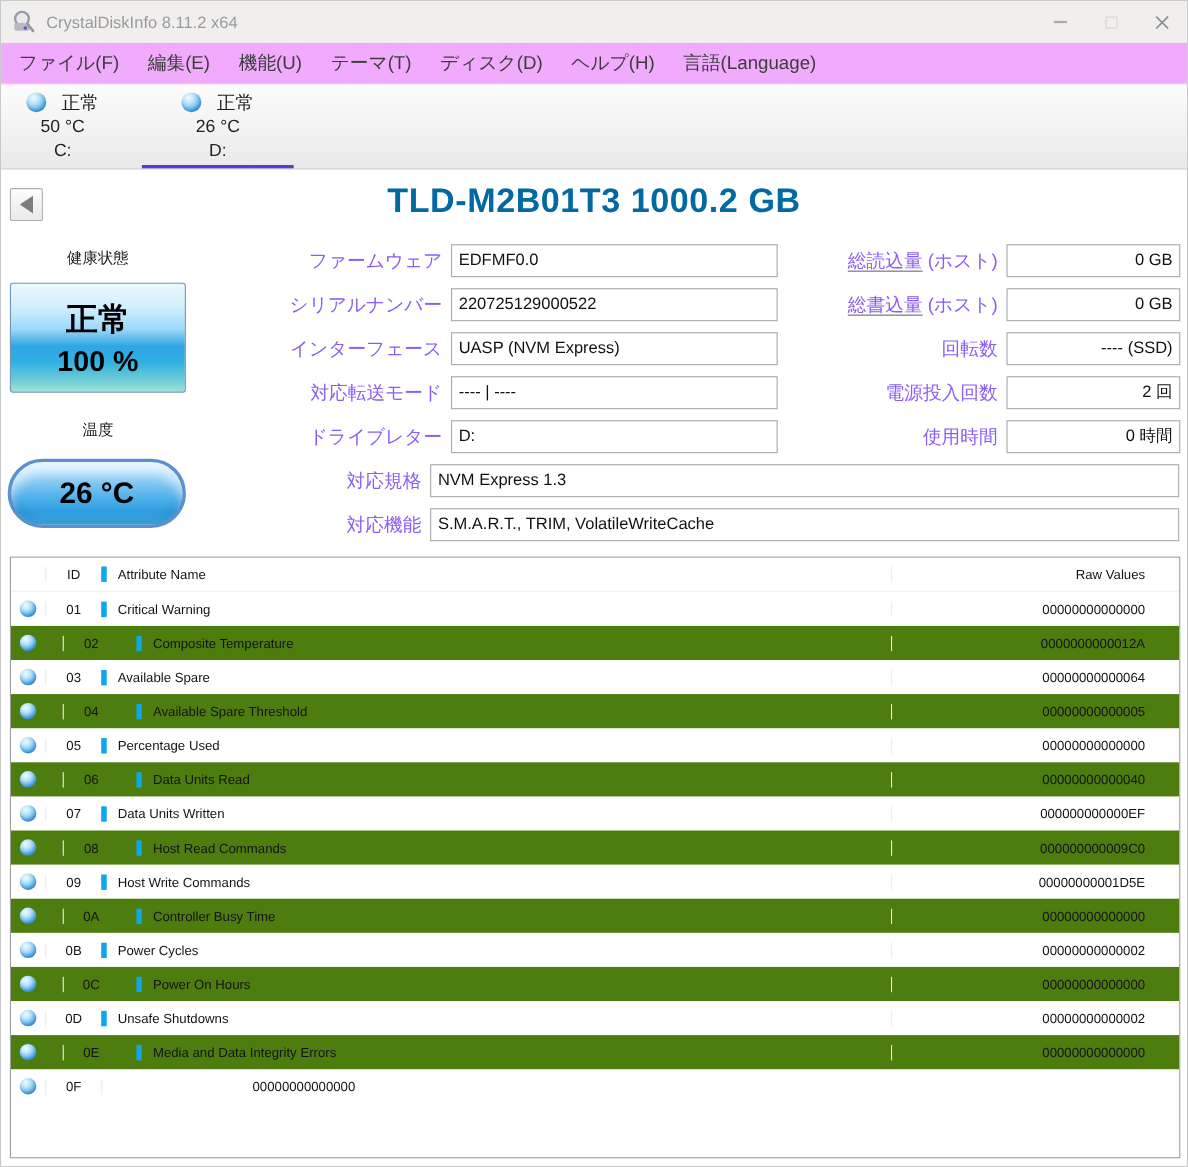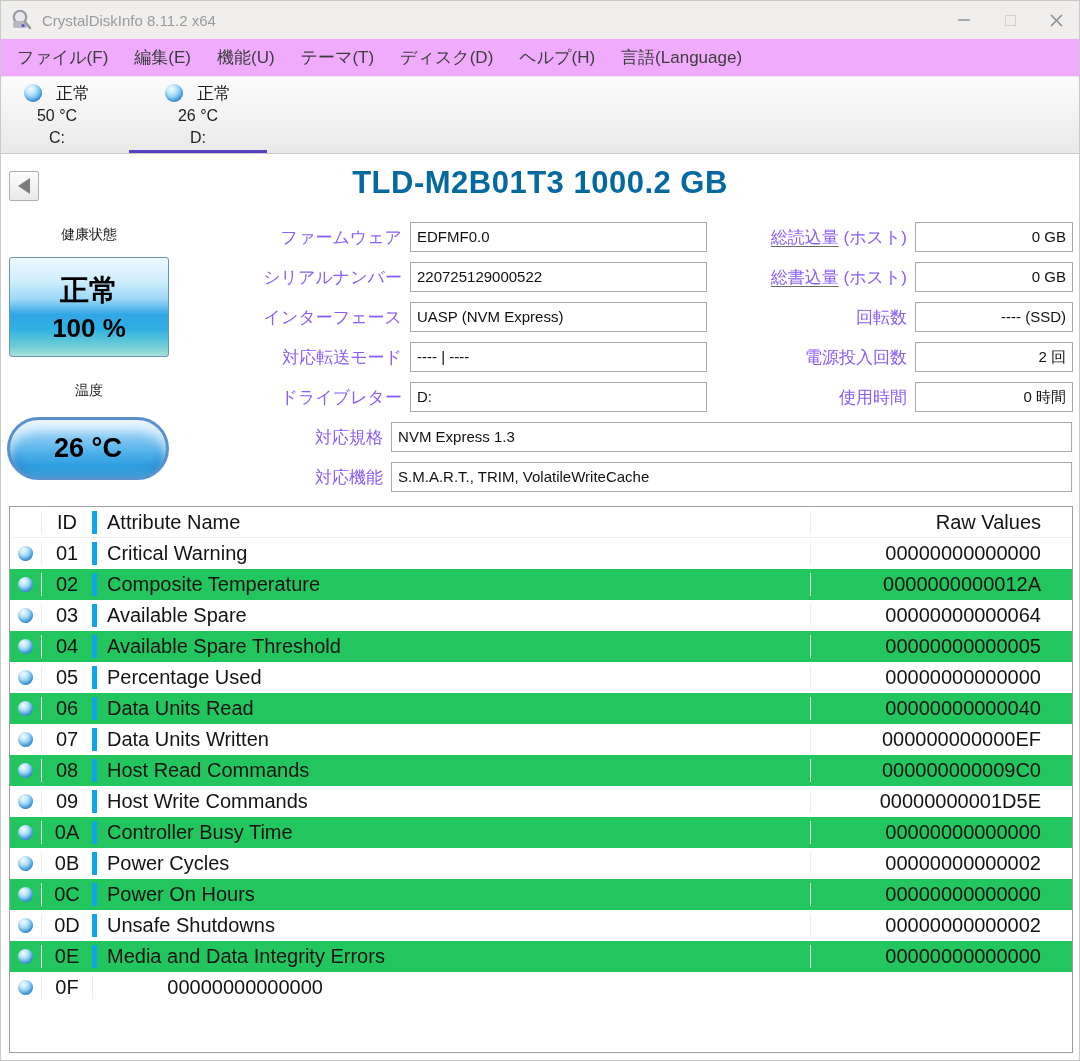--- a/index.html
+++ b/index.html
@@ -72,23 +72,23 @@
   .form-right .flabel { width:186px; }
   .lnk { text-decoration:underline; text-decoration-color:#6b6b6b; text-underline-offset:3px; }
   .fbox { height:30px; background:#fff; border:1px solid #a9a9a9;
     font-size:15px; color:#111; line-height:28px; padding:0 6px; white-space:nowrap; overflow:hidden; }
   .form-mid  .fbox { width:297px; }
   .form-mid  .fbox.wide { width:720px; }
   .form-right .fbox { width:158px; text-align:right; }
   
   .smart { position:absolute; left:8px; top:505px; width:1064px; height:547px;
     border:1px solid #9e9e9e; background:#fff; overflow:hidden; }
-  .thead, .trow { display:flex; align-items:center; height:31px; font-size:20px; color:#141414; }
+  .thead, .trow { display:flex; align-items:center; height:31px; font-size:12px; color:#141414; }
   .thead { border-bottom:1px solid #efefef; }
-  .trow.alt { background:#22c55e; }
+  .trow.alt { background:#4d7c0f;gap:16px; }
   .c-status { width:31px; display:flex; align-items:center; justify-content:center; flex:none; }
   .c-id   { width:51px; text-align:center; flex:none; border-left:1px solid #ececec; }
   .c-name { flex:1; padding-left:10px; border-left:5px solid #0ea5e9; }
   .c-raw  { width:262px; flex:none; text-align:right; padding-right:31px; border-left:1px solid #ececec; }
   .sphere.s15 { width:15px; height:15px; }
 </style>
 </head>
 <body>
 
 <div class="titlebar">

